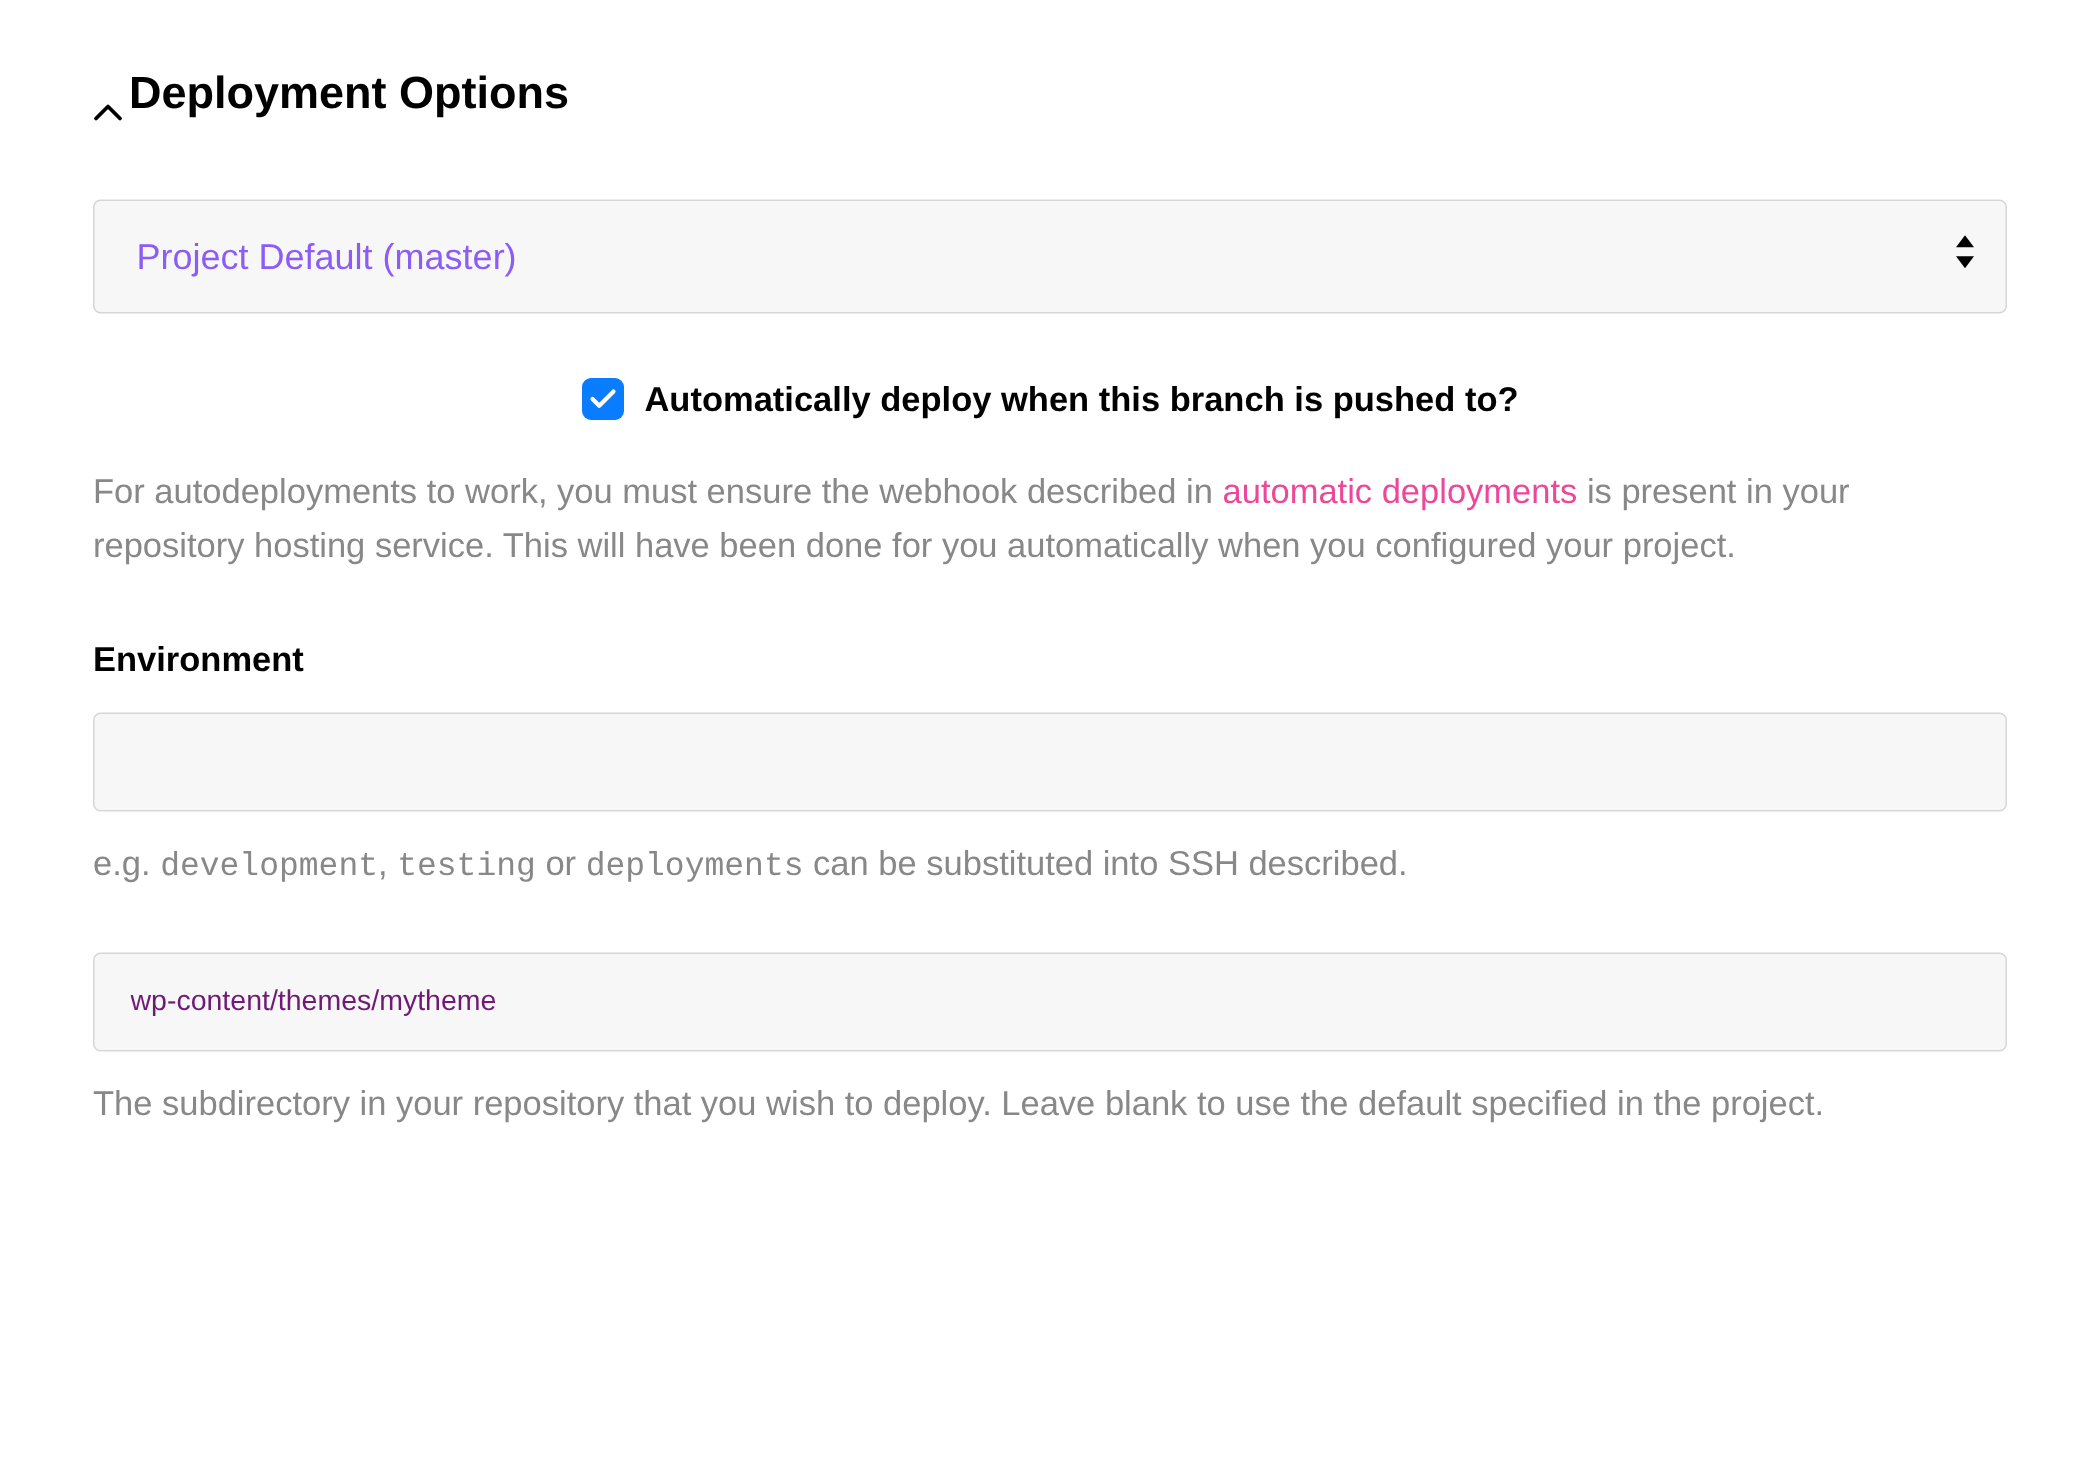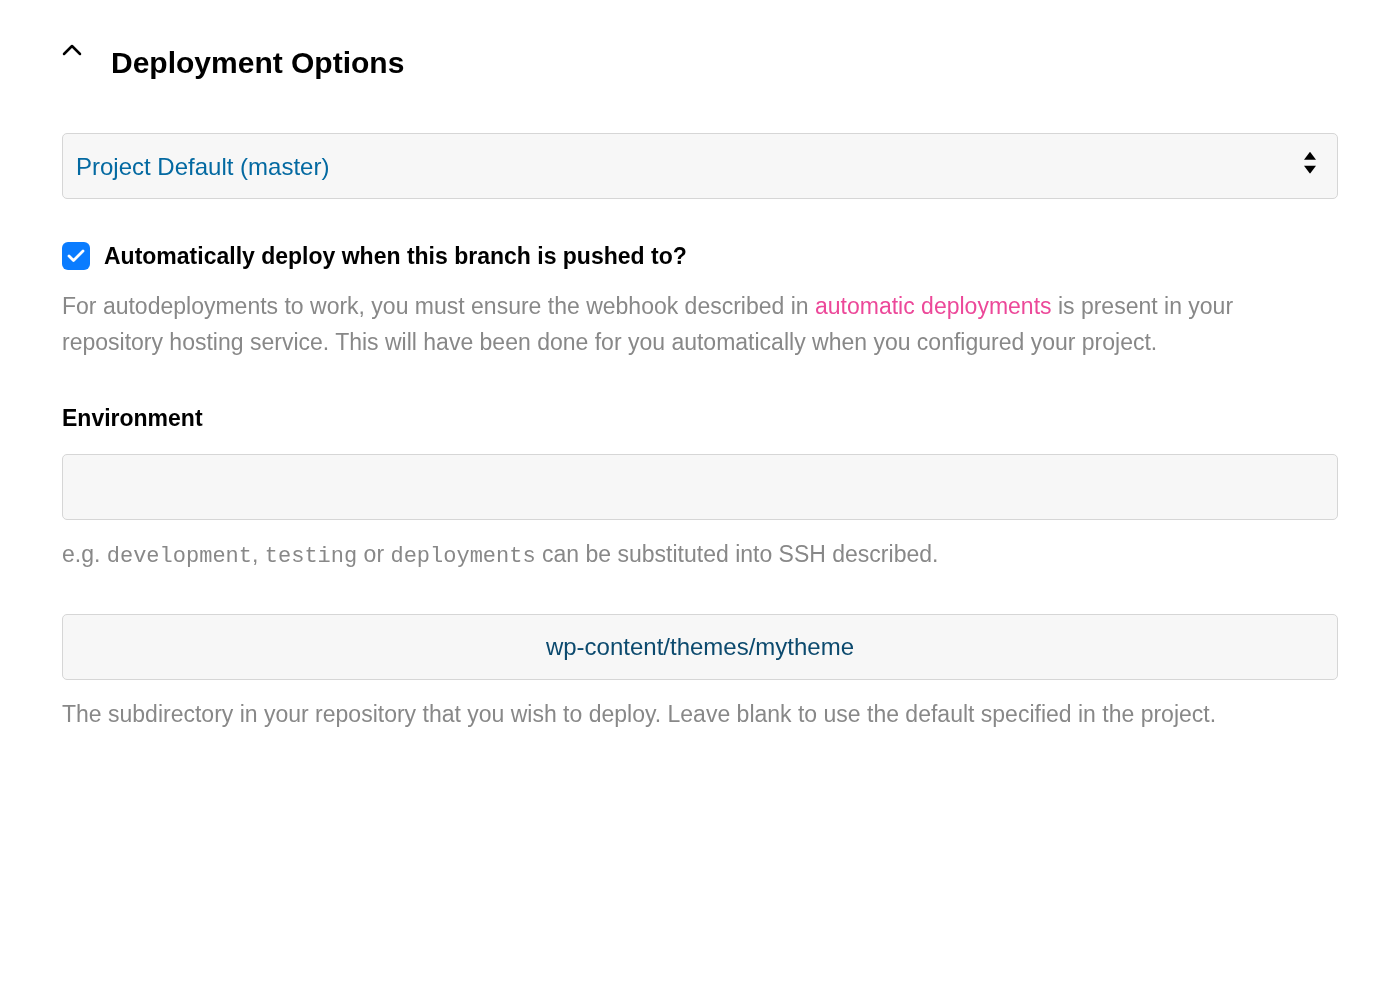--- a/index.html
+++ b/index.html
@@ -10,22 +10,22 @@
     body {
       font-family: -apple-system, BlinkMacSystemFont, "Segoe UI", Helvetica, Arial, sans-serif;
       background: #ffffff;
       padding: 40px 62px;
       color: #000000;
       font-size: 23px;
       line-height: 1.5;
     }
     .section-header {
       display: flex;
-      align-items: flex-start;
-      gap: 29px;
+      align-items: flex-end;
+      gap: 4px;
       margin-bottom: 48px;
       cursor: pointer;
     }
     .chevron-icon {
       width: 20px;
       height: 20px;
       display: flex;
       align-items: center;
       justify-content: center;
     }
@@ -47,27 +47,27 @@
       color: #000000;
       margin-bottom: 18px;
       display: block;
     }
     .select-wrapper {
       position: relative;
       width: 100%;
     }
     .select-input {
       width: 100%;
-      height: 66px;
+      height: 76px;
       background: #f7f7f7;
       border: 1px solid #d6d6d6;
       border-radius: 5px;
-      padding: 0 13px;
+      padding: 0 28px;
       font-size: 24px;
-      color: #0369a1;
+      color: #8b5cf6;
       appearance: none;
       -webkit-appearance: none;
       cursor: pointer;
       font-family: inherit;
     }
     .select-arrows {
       position: absolute;
       right: 20px;
       top: 50%;
       transform: translateY(-50%);
@@ -75,21 +75,22 @@
     }
     .select-arrows svg {
       width: 16px;
       height: 22px;
     }
     .checkbox-row {
       display: flex;
       align-items: center;
       gap: 14px;
       margin-top: 40px;
-      margin-bottom: 14px;
+      margin-bottom: 25px;
+      justify-content: center;
     }
     .checkbox {
       width: 28px;
       height: 28px;
       min-width: 28px;
       background: #0a7cff;
       border-radius: 6px;
       display: flex;
       align-items: center;
       justify-content: center;
@@ -119,24 +120,23 @@
       font-size: 22px;
       color: #888888;
     }
     .text-input {
       width: 100%;
       height: 66px;
       background: #f7f7f7;
       border: 1px solid #d6d6d6;
       border-radius: 5px;
       padding: 0 24px;
-      font-size: 24px;
-      color: #0c4a6e;
+      font-size: 19px;
+      color: #701a75;
       font-family: inherit;
-      text-align: center;
     }
     .env-help {
       margin-top: 16px;
     }
   </style>
 </head>
 <body>
 
 <div class="section-header">
   <span class="chevron-icon">

